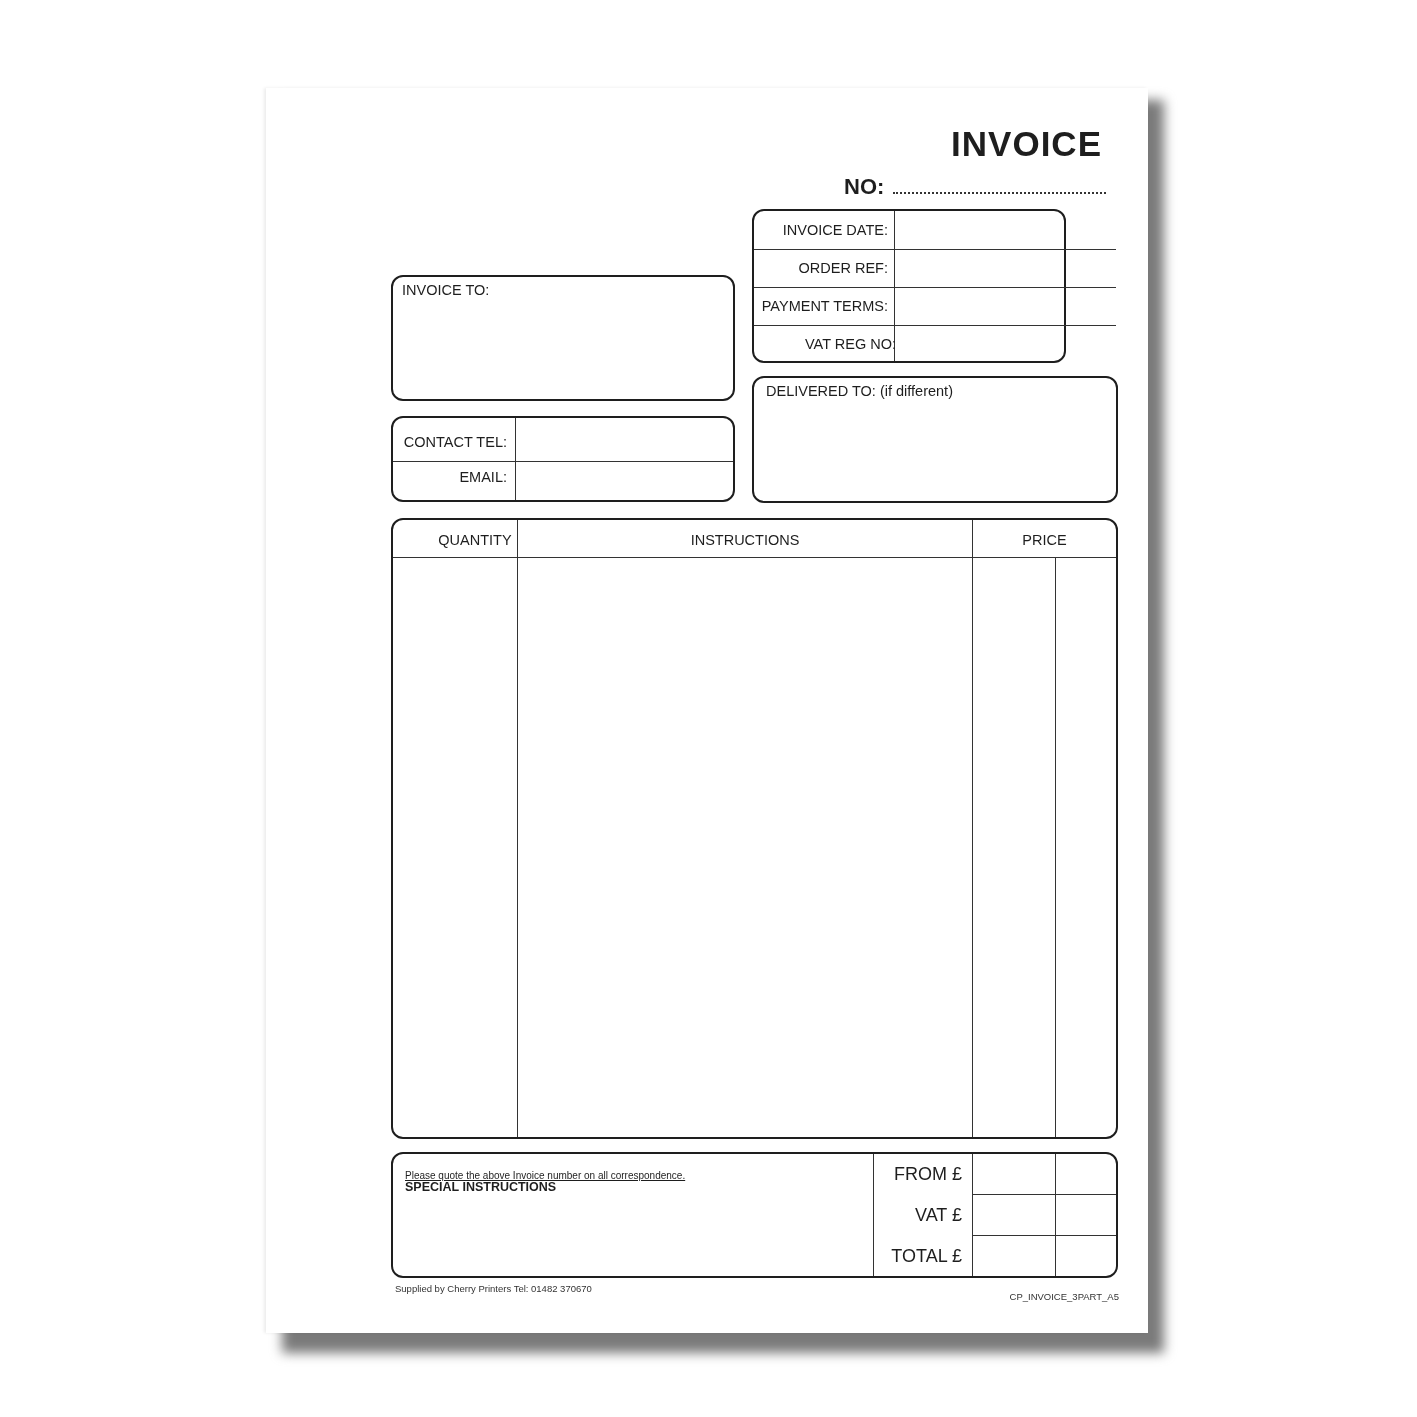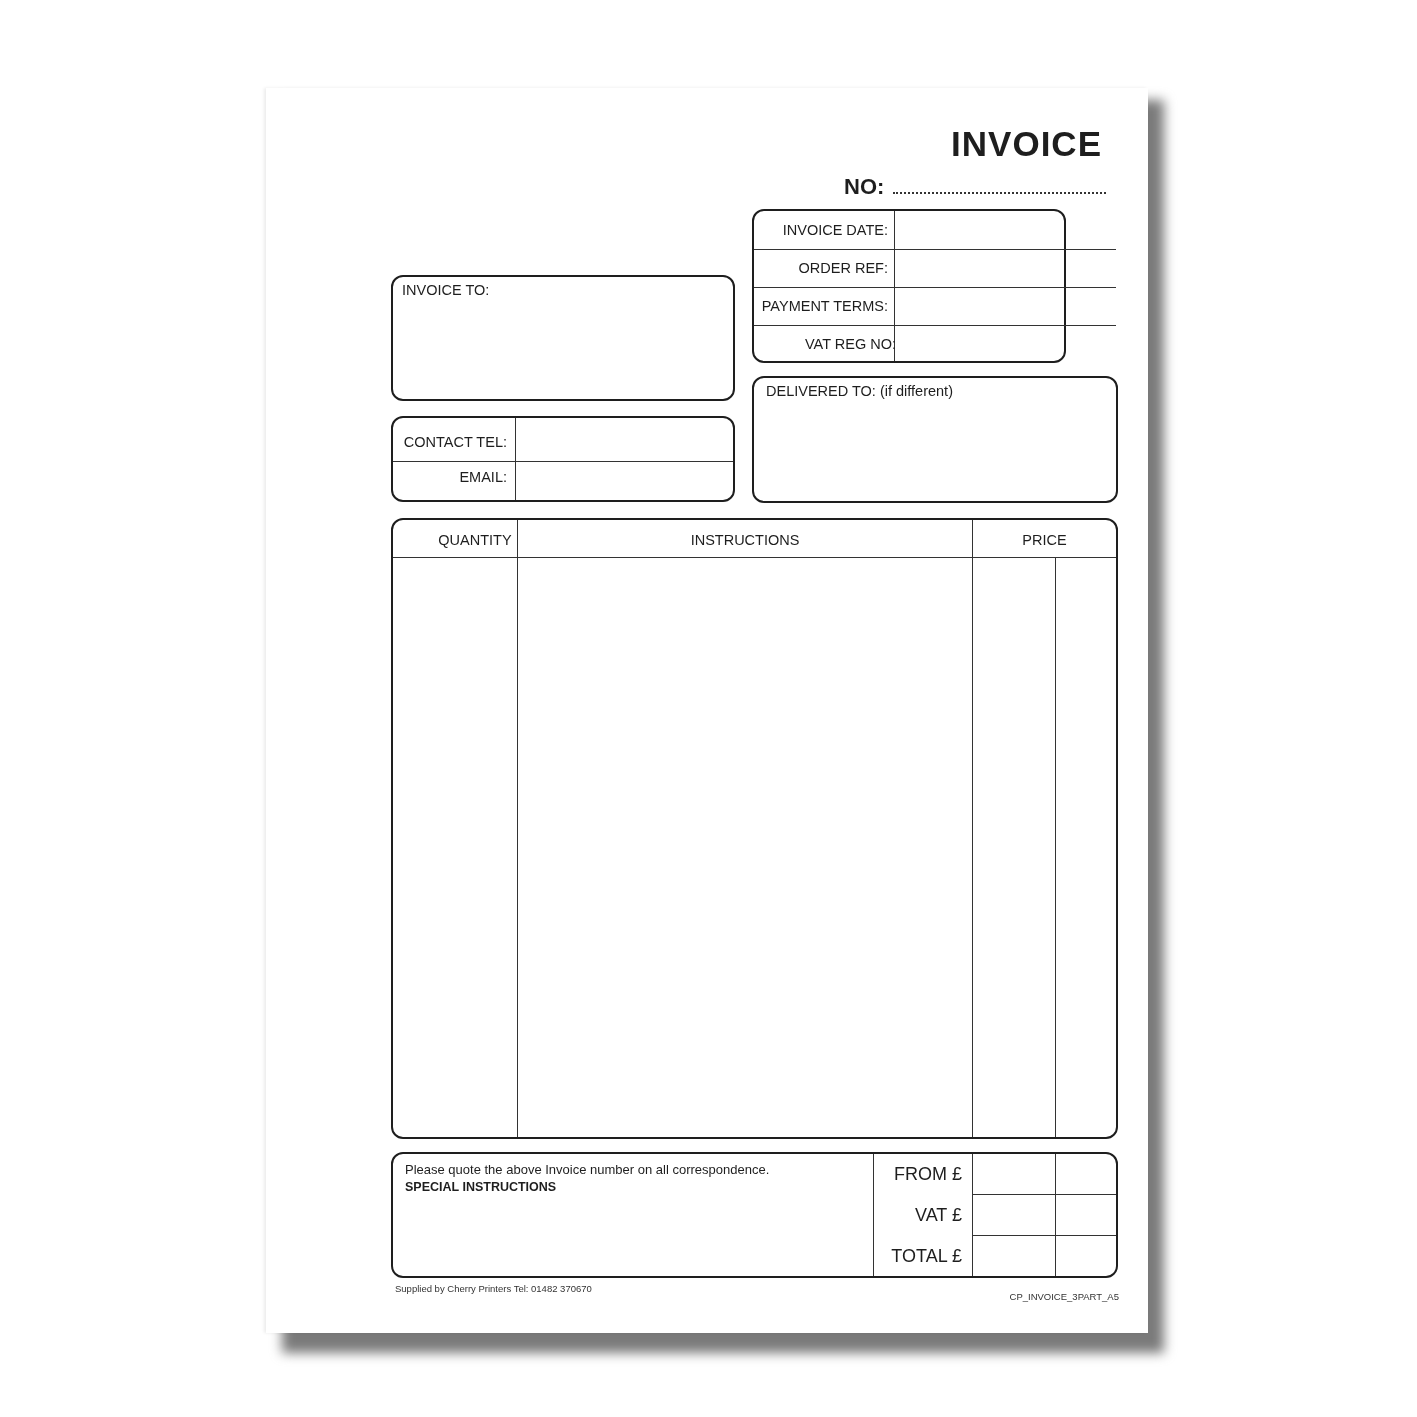--- a/index.html
+++ b/index.html
@@ -93,21 +93,21 @@
     <div style="position:absolute; left:663px; top:38px; width:60px; height:579px;"></div>
   </div>
 
   <div class="box" style="left:125px; top:1064px; width:727px; height:126px;">
     <div class="vline" style="left:480px; top:0; height:122px;"></div>
     <div class="vline" style="left:579px; top:0; height:122px;"></div>
     <div class="vline" style="left:662px; top:0; height:122px;"></div>
     <div class="hline" style="left:580px; top:40px; width:143px;"></div>
     <div class="hline" style="left:580px; top:81px; width:143px;"></div>
 
-    <div class="lbl" style="left:12px; top:8px; font-size:13px;">Please quote the above Invoice number on all correspondence.</div>
+    <div class="lbl" style="left:12px; top:16px; font-size:10px;text-decoration:underline;">Please quote the above Invoice number on all correspondence.</div>
     <div class="lbl" style="left:12px; top:26px; font-size:12.5px; font-weight:bold;">SPECIAL INSTRUCTIONS</div>
     <div style="position:absolute; left:0; top:44px; width:480px; height:78px;"></div>
 
     <div class="lbl right" style="left:481px; width:88px; top:10px; font-size:18px;">FROM £</div>
     <div class="lbl right" style="left:481px; width:88px; top:51px; font-size:18px;">VAT £</div>
     <div class="lbl right" style="left:481px; width:88px; top:92px; font-size:18px;">TOTAL £</div>
 
     <div style="position:absolute; left:580px; top:0; width:143px; height:40px;"></div>
     <div style="position:absolute; left:580px; top:41px; width:143px; height:40px;"></div>
     <div style="position:absolute; left:580px; top:82px; width:143px; height:40px;"></div>

